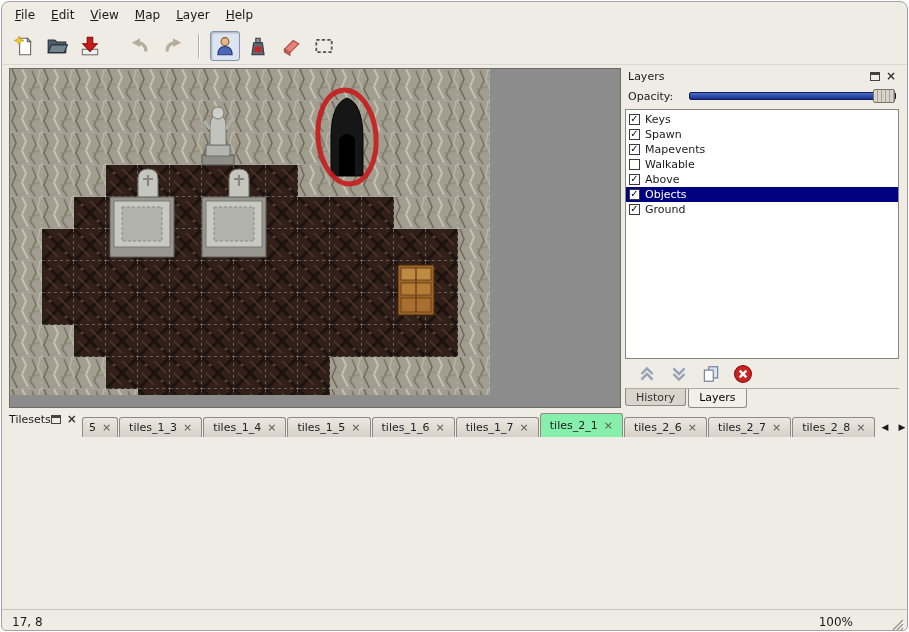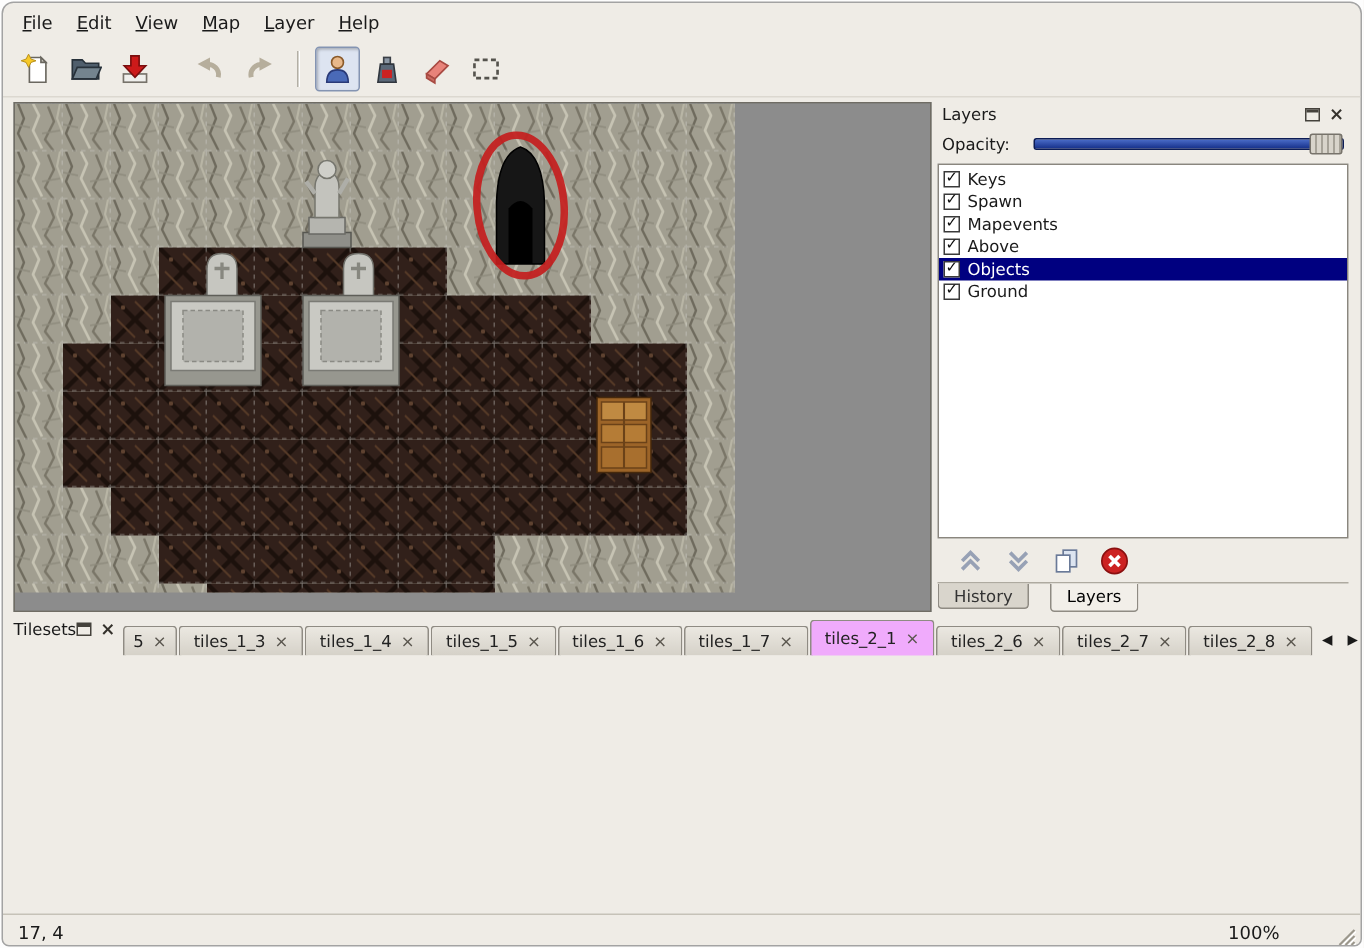--- a/index.html
+++ b/index.html
@@ -42,32 +42,32 @@
                    background-image:repeating-linear-gradient(90deg, rgba(0,0,0,0) 0 3px, #a6a298 3px 4px); }
   
   .layer-list { flex:1; background:#fff; border:1px solid #8a867e; margin-top:3px; overflow:hidden; padding-top:2px; }
   .layer-row { display:flex; align-items:center; height:15px; padding-left:3px; gap:5px; font-size:11px; }
   .layer-row.selected { background:#000080; color:#fff; }
   .chk { width:11px; height:11px; background:#fff; border:1px solid #3a3a3a; flex:none;
          display:flex; align-items:center; justify-content:center; }
   .chk-mark { font-size:10px; line-height:1; color:#0a0a0a; margin-top:-1px; }
   
   .layer-btnrow { display:flex; align-items:center; gap:12px; height:29px; padding-left:12px; }
-  .layer-tabs { display:flex; gap:14px; border-top:1px solid #aeaaa0; height:21px; }
+  .layer-tabs { display:flex; gap:2px; border-top:1px solid #aeaaa0; height:21px; }
   .ltab { font-size:11px; padding:2px 10px 0 10px; height:17px; color:#333;
           border:1px solid #8f8b83; border-top:none; background:#d9d5cc; border-radius:0 0 3px 3px; }
   .ltab.active { background:#f2efe9; height:19px; font-weight:normal; color:#000; }
   
   .tilesets-panel { margin:2px 8px 0 4px; display:flex; flex-direction:row; height:196px; }
   .ts-tabs { display:flex; align-items:flex-end; height:26px; padding-left:2px; position:relative; }
   .ts-tab { display:flex; align-items:center; gap:6px; font-size:11px; height:20px; padding:0 9px;
             background:linear-gradient(#ebe8e1,#d5d1c8); border:1px solid #8f8b83; border-bottom:none;
             border-radius:3px 3px 0 0; margin-right:1px; color:#222; white-space:nowrap; }
   .ts-tab.partial { padding:0 6px; }
-  .ts-tab.active { background:#f0abfc; height:24px; z-index:3; position:relative; }
+  .ts-tab.active { background:#86efac; height:24px; z-index:3; position:relative; }
   .tab-x { color:#5a564e; font-size:11px; line-height:1; }
   .ts-nav { margin-left:auto; display:flex; align-items:center; height:20px; }
   .ts-navbtn { width:17px; height:20px; display:flex; align-items:center; justify-content:center;
                font-size:9px; color:#1a1a1a; }
   .ts-content { display:flex; border:1px solid #8a867e; background:#fff; flex:1; position:relative; z-index:1; overflow:hidden; }
   .ts-canvas { flex:1; overflow:hidden; }
   .vscroll { width:16px; background:#cdc9bf; border-left:1px solid #a39f95; display:flex; flex-direction:column; flex:none; }
   .scroll-btn { height:15px; background:#dad6cd; border:1px solid #96928a; display:flex;
                 align-items:center; justify-content:center; font-size:7px; color:#333; flex:none; }
   .scroll-thumb { height:30px; background:#dcd8cf; border:1px solid #96928a; margin:1px; flex:none; }
@@ -262,20 +262,24 @@
             </span>
           <span>Spawn</span>
         </div>
         <div class="layer-row">
           <span class="chk">
               <span class="chk-mark">✓</span>
             </span>
           <span>Mapevents</span>
         </div>
         <div class="layer-row">
+          <span class="chk"></span>
+          <span>Walkable</span>
+        </div>
+        <div class="layer-row">
           <span class="chk">
               <span class="chk-mark">✓</span>
             </span>
           <span>Above</span>
         </div>
         <div class="layer-row selected">
           <span class="chk">
               <span class="chk-mark">✓</span>
             </span>
           <span>Objects</span>
@@ -500,21 +504,21 @@
       <div class="vscroll">
         <span class="scroll-btn">▲</span>
         <div class="scroll-thumb"></div>
         <div class="scroll-track"></div>
         <span class="scroll-btn">▼</span>
       </div>
     </div>
   </div>
 
   <div class="statusbar">
-    <span>17, 4</span>
+    <span>17, 8</span>
     <span class="status-right">100%</span>
     <svg class="resize-grip" width="14" height="14" viewBox="0 0 14 14">
       <path d="M13,3 L3,13 M13,7 L7,13 M13,11 L11,13" stroke="#9b978c" stroke-width="1.5" fill="none"></path>
       <path d="M14,4 L4,14 M14,8 L8,14 M14,12 L12,14" stroke="#ffffff" stroke-width="1" fill="none"></path>
     </svg>
   </div>
 
 </div>
 
 </body></html>

